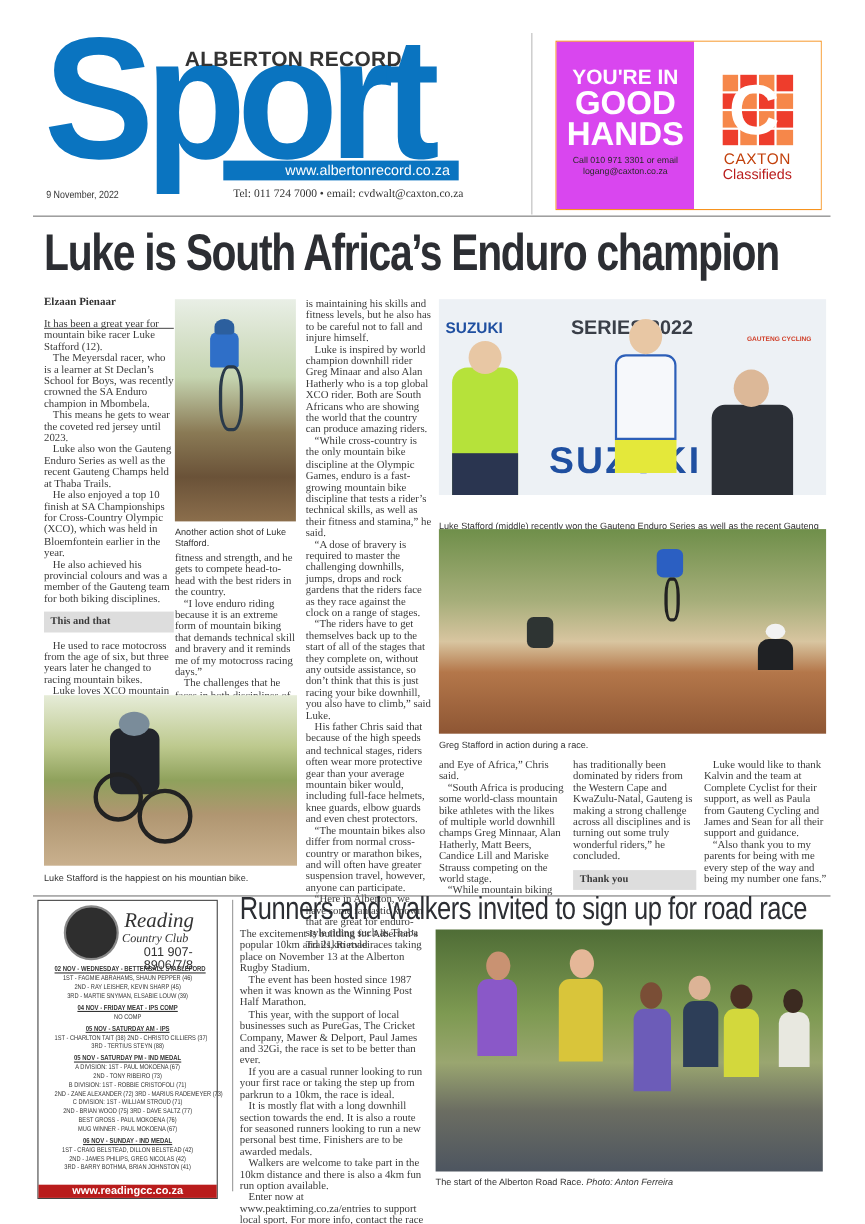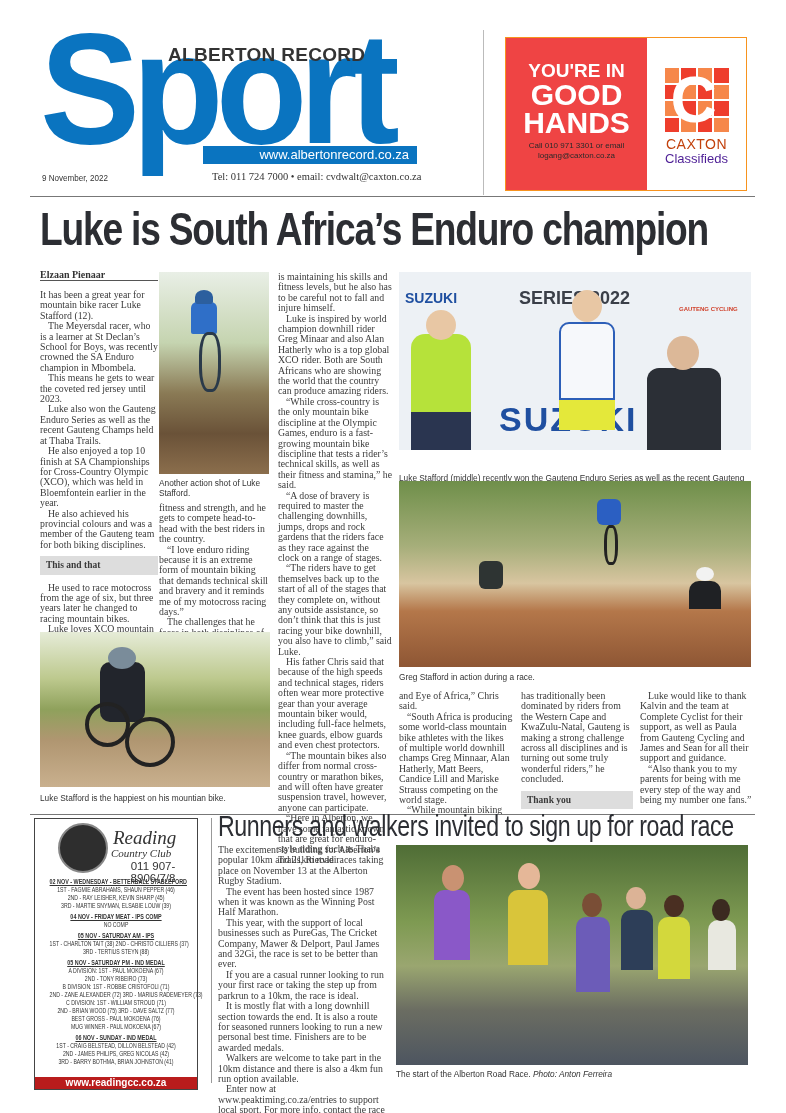--- a/index.html
+++ b/index.html
@@ -6,34 +6,34 @@
   html,body{width:786px;height:1113px;background:#fff;overflow:hidden;}
   body{position:relative;font-family:"Liberation Serif",serif;color:#2b2b2b;}
   
   .sport-word{position:absolute;left:40px;top:10px;font-family:"Liberation Sans",sans-serif;font-weight:bold;color:#0a74c0;font-size:150px;line-height:150px;letter-spacing:-8px;transform:scaleY(1.05);transform-origin:top left;}
   .brand-top{position:absolute;left:168px;top:44px;font-family:"Liberation Sans",sans-serif;font-weight:bold;font-size:19px;color:#333;letter-spacing:0.3px;}
   .url-bar{position:absolute;left:203px;top:146px;width:214px;height:18px;background:#0a74c0;color:#fff;font-family:"Liberation Sans",sans-serif;font-size:13px;line-height:18px;text-align:right;padding-right:8px;}
   .date{position:absolute;left:42px;top:172px;font-family:"Liberation Sans",sans-serif;font-size:9.5px;color:#333;transform:scaleX(0.85);transform-origin:left;}
   .contact{position:absolute;left:212px;top:171px;font-size:10.5px;color:#333;}
   .vrule{position:absolute;left:483px;top:30px;width:1px;height:165px;background:#bbb;}
   .ad{position:absolute;left:505px;top:37px;width:242px;height:154px;border:1px solid #f7931e;display:flex;}
-  .ad-left{width:141px;background:#ef4444;color:#fff;font-family:"Liberation Sans",sans-serif;text-align:center;padding-top:23px;}
+  .ad-left{width:125px;background:#d946ef;color:#fff;font-family:"Liberation Sans",sans-serif;text-align:center;padding-top:23px;}
   .ad-l1{font-weight:bold;font-size:19px;line-height:20px;}
   .ad-l2{font-weight:bold;font-size:30px;line-height:28px;}
   .ad-small{font-size:8px;font-weight:normal;color:#2a2a2a;line-height:10px;margin-top:4px;}
   .ad-right{flex:1;background:#fff;display:flex;flex-direction:column;align-items:center;padding-top:30px;}
   .logo-grid{width:64px;height:64px;display:grid;grid-template-columns:repeat(4,1fr);gap:2px;position:relative;}
   .logo-grid div{background:#f6874a;}
   .logo-grid div.r{background:#ee3d2c;}
   .logo-c{position:absolute;left:6px;top:2px;font-family:"Liberation Sans",sans-serif;font-weight:bold;font-size:64px;line-height:60px;color:#fff;}
   .caxton{font-family:"Liberation Sans",sans-serif;font-size:14px;color:#c2410c;margin-top:4px;letter-spacing:0.5px;}
-  .classifieds{font-family:"Liberation Sans",sans-serif;font-size:13px;color:#4c1d95;line-height:13px;}
+  .classifieds{font-family:"Liberation Sans",sans-serif;font-size:13px;color:#b91c1c;line-height:13px;}
   .hrule{position:absolute;height:1px;background:#777;}
   .headline{position:absolute;left:40px;top:204px;font-family:"Liberation Sans",sans-serif;font-weight:bold;font-size:47px;line-height:50px;color:#2c2e33;letter-spacing:-1.5px;transform:scaleX(0.79);transform-origin:left;white-space:nowrap;}
-  .byline{position:absolute;left:40px;top:269px;width:118px;font-weight:bold;font-size:10px;color:#333;border-bottom:1px solid #555;padding-bottom:0;}
+  .byline{position:absolute;left:40px;top:269px;width:118px;font-weight:bold;font-size:10px;color:#333;border-bottom:1px solid #555;padding-bottom:18px;}
   .col{position:absolute;font-size:9.8px;line-height:10.4px;color:#3a3a3a;}
   .col p{text-indent:8px;}
   .col p.first{text-indent:0;}
   .subhead{background:#ddd;font-weight:bold;font-size:9.5px;padding:4px 6px;margin:6px 0 8px 0;text-indent:0 !important;}
   .photo{position:absolute;overflow:hidden;}
   .cap{position:absolute;font-family:"Liberation Sans",sans-serif;font-size:8.3px;line-height:10px;color:#333;}
   
   .rcc{position:absolute;left:34px;top:818px;width:164px;height:272px;border:1px solid #444;font-family:"Liberation Sans",sans-serif;text-align:center;color:#333;}
   .rcc-top{height:56px;position:relative;}
   .rcc-emblem{position:absolute;left:23px;top:4px;width:50px;height:50px;border-radius:50%;background:#2e2e2e;border:2px solid #888;}

